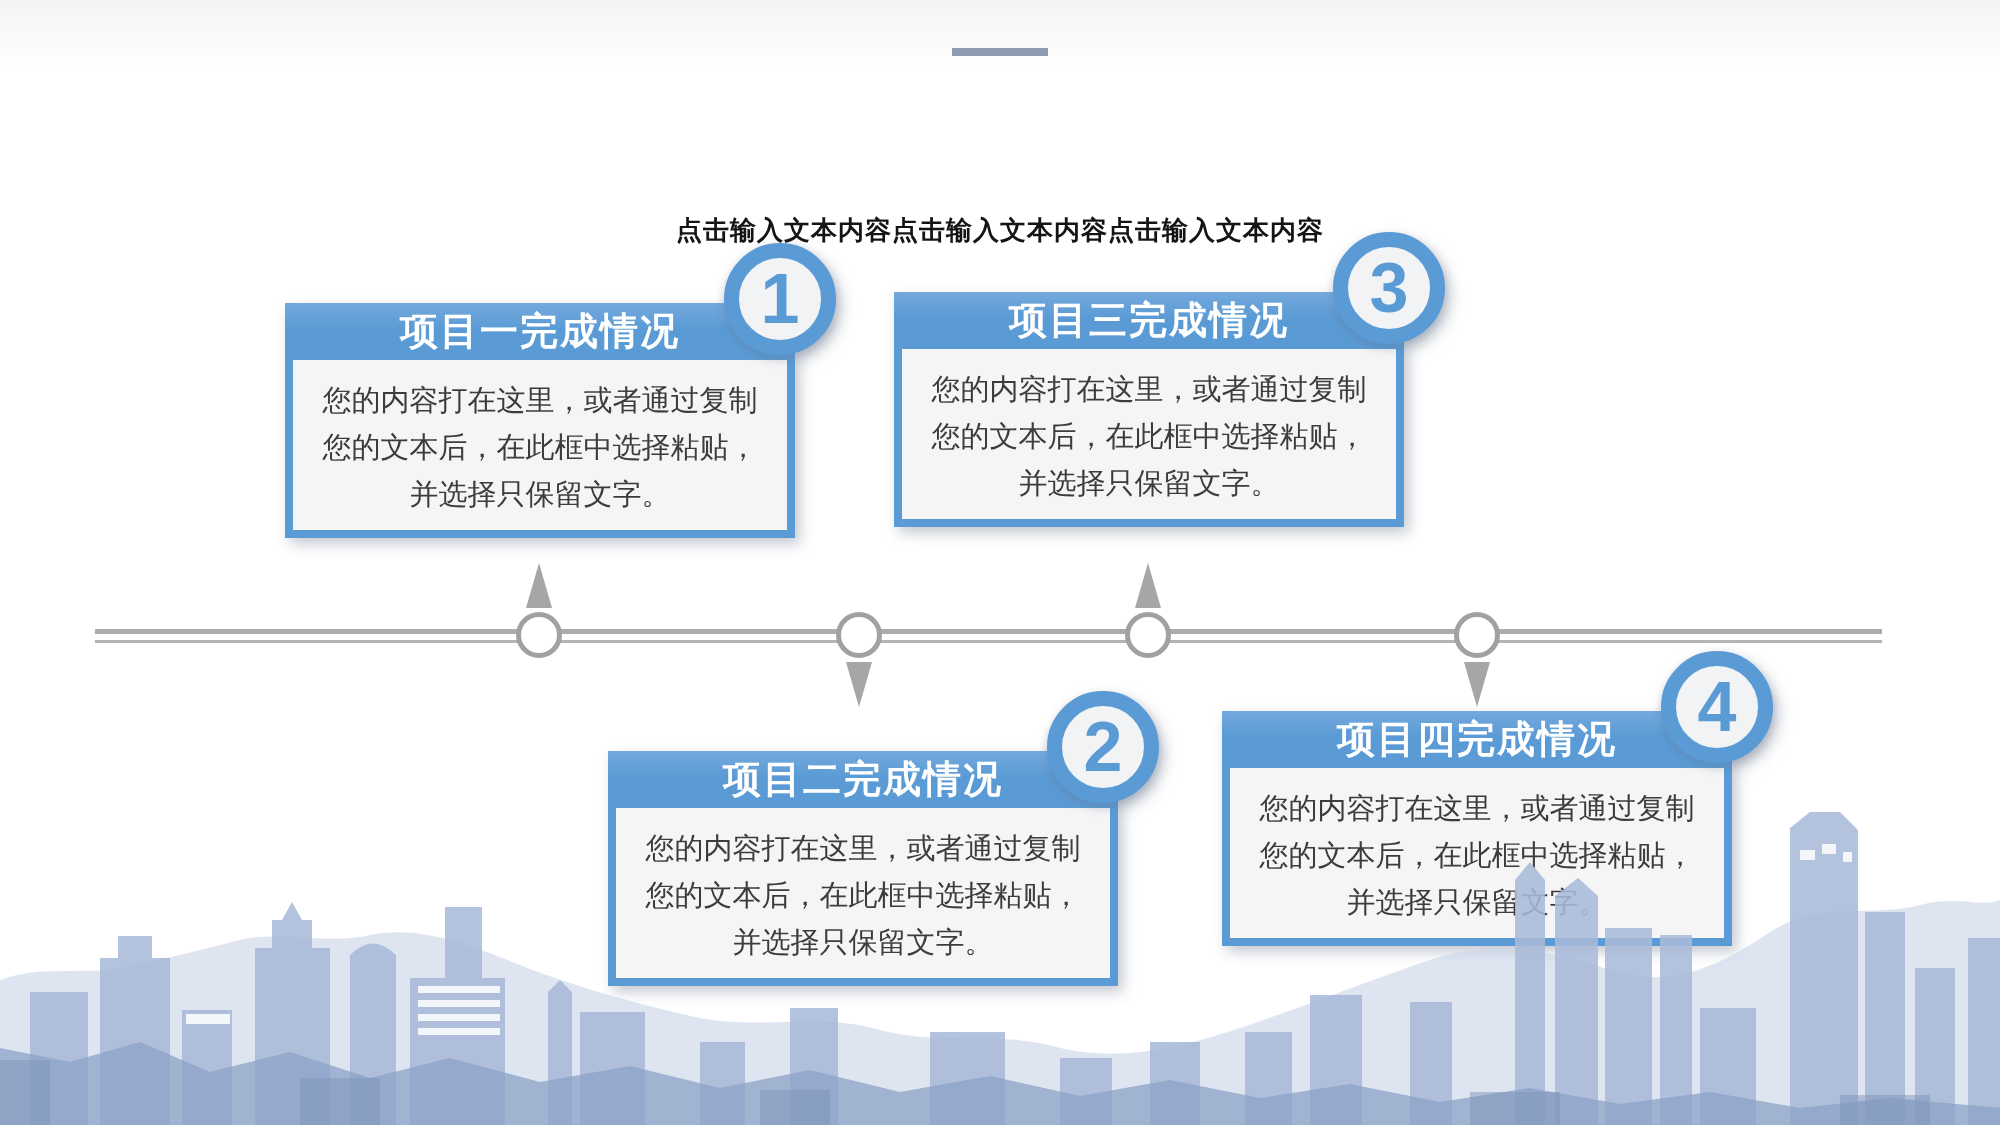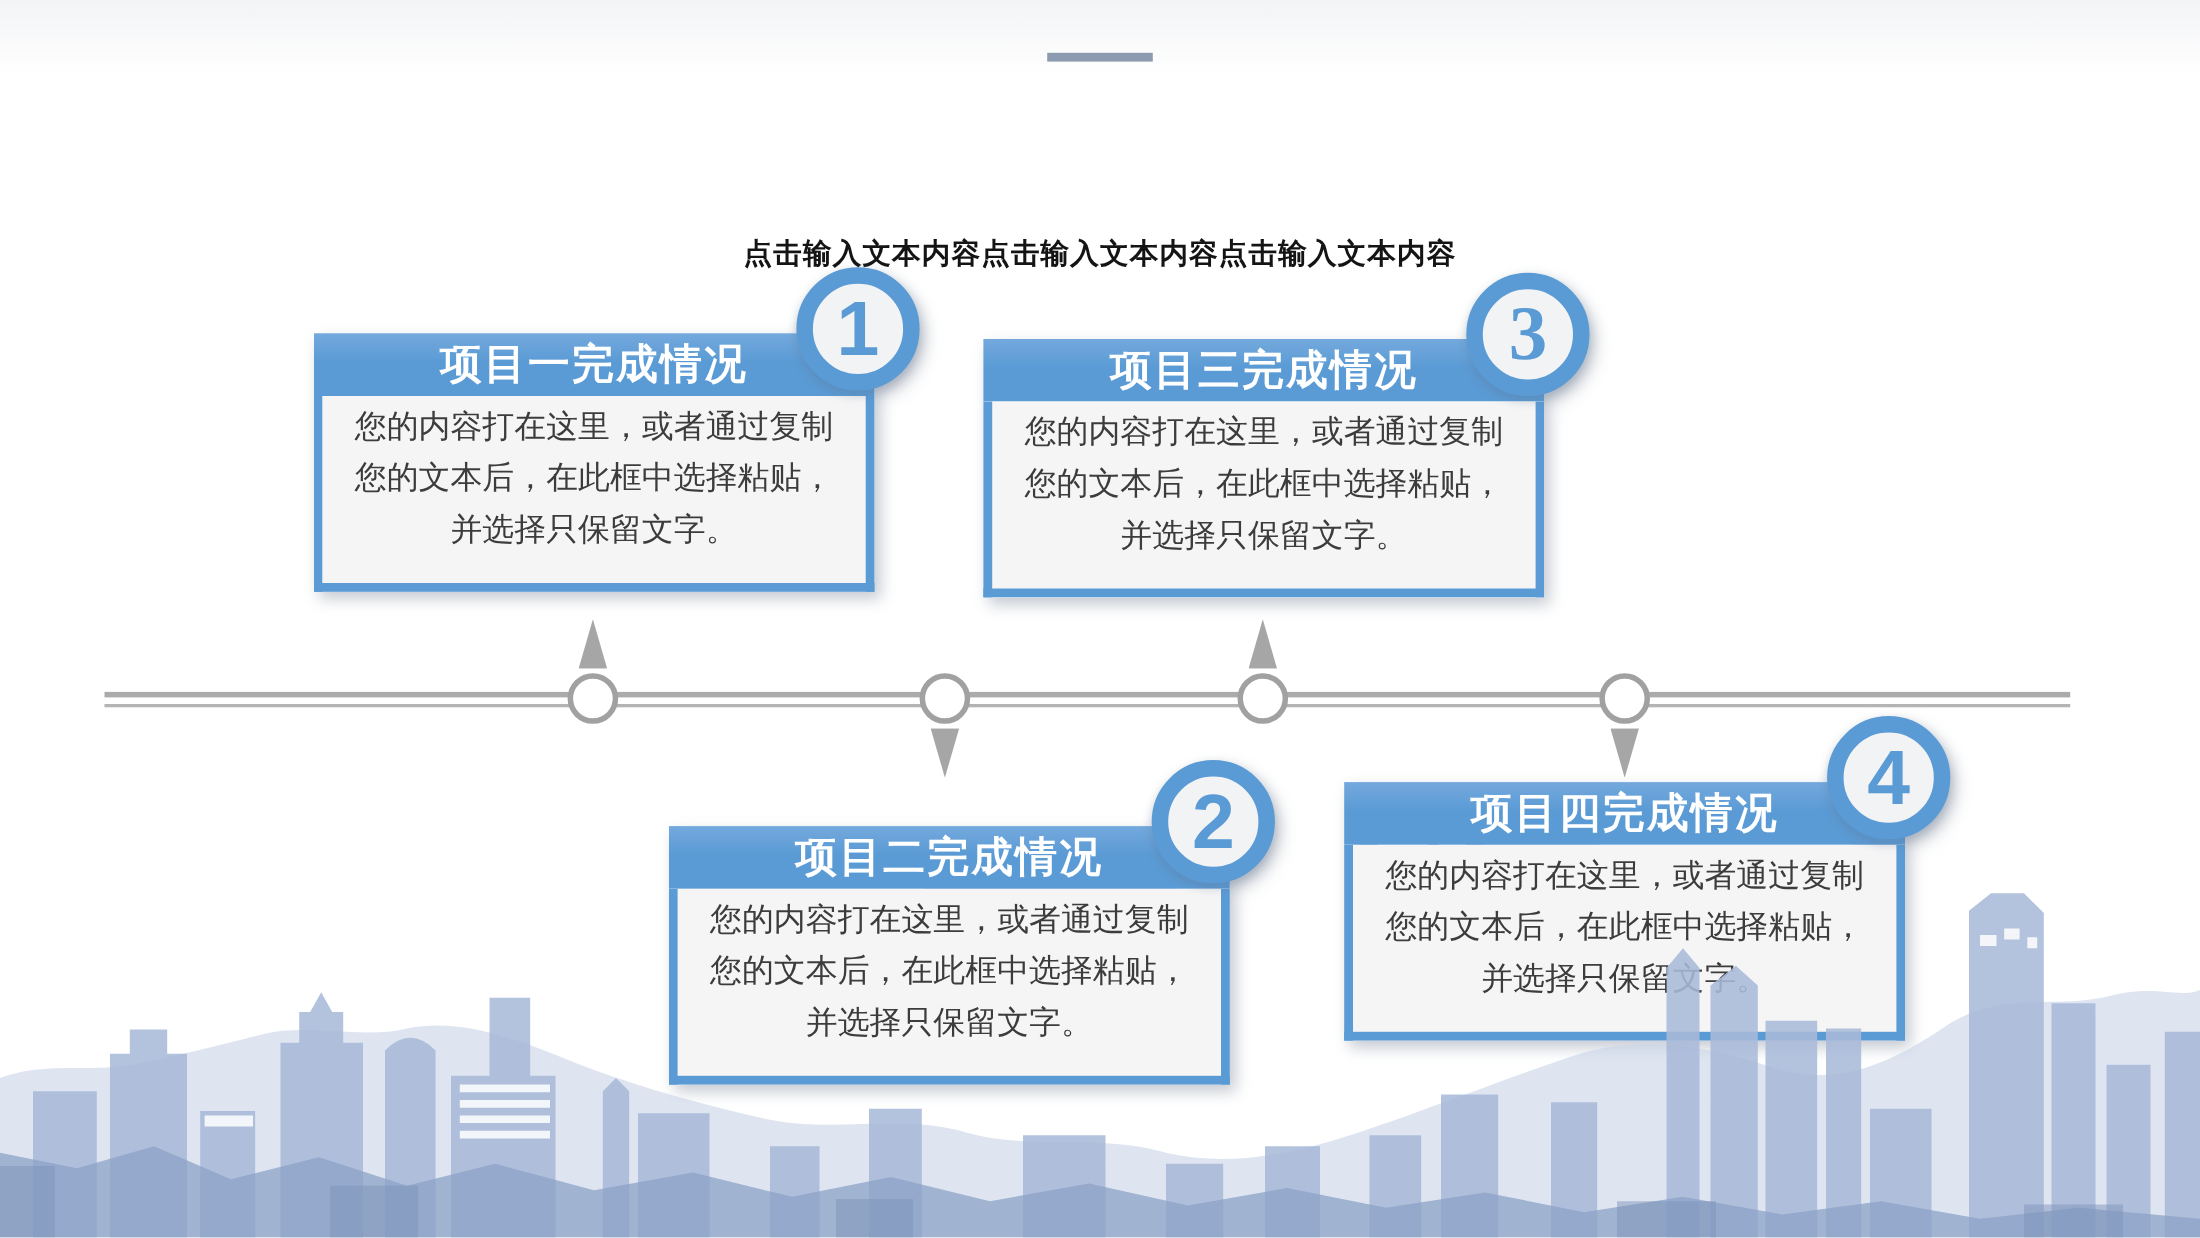--- a/index.html
+++ b/index.html
@@ -44,36 +44,36 @@
   .card-header{
     height:57px;
     background:linear-gradient(180deg,#74a9dd 0%,#5b9bd5 45%);
     display:flex;align-items:center;justify-content:center;
   }
   .card-title{color:#ffffff;font-size:38px;font-weight:700;letter-spacing:2px;}
   .card-body{
     box-sizing:border-box;height:178px;
     border:8px solid #5b9bd5;border-top:none;
     background:#f5f5f6;
-    padding-top:5px;
+    padding-top:17px;
     text-align:center;
     font-size:29px;line-height:47px;color:#3c3c3c;
   }
   .body-line{display:block;white-space:nowrap;}
   .badge{
     position:absolute;left:439px;top:-60px;
     width:82px;height:82px;border-radius:50%;
     border:15px solid #5b9bd5;background:#f2f3f4;
     display:flex;align-items:center;justify-content:center;
     box-shadow:0 5px 9px rgba(92,112,140,0.30);
   }
   .badge-num{font-size:70px;font-weight:700;color:#5b9bd5;line-height:82px;}
   .card-1{left:285px;top:303px;}
   .card-2{left:608px;top:751px;}
-  .card-3{left:894px;top:308px;font-family:Liberation Serif, serif;}
+  .card-3{left:894px;top:292px;}
   .card-4{left:1222px;top:711px;}
   
   .skyline{position:absolute;left:0;top:0;width:2000px;height:1125px;z-index:50;pointer-events:none;}
 </style>
 </head>
 <body>
 
 <div id="slide">
 
   <div class="deco-bar"></div>

